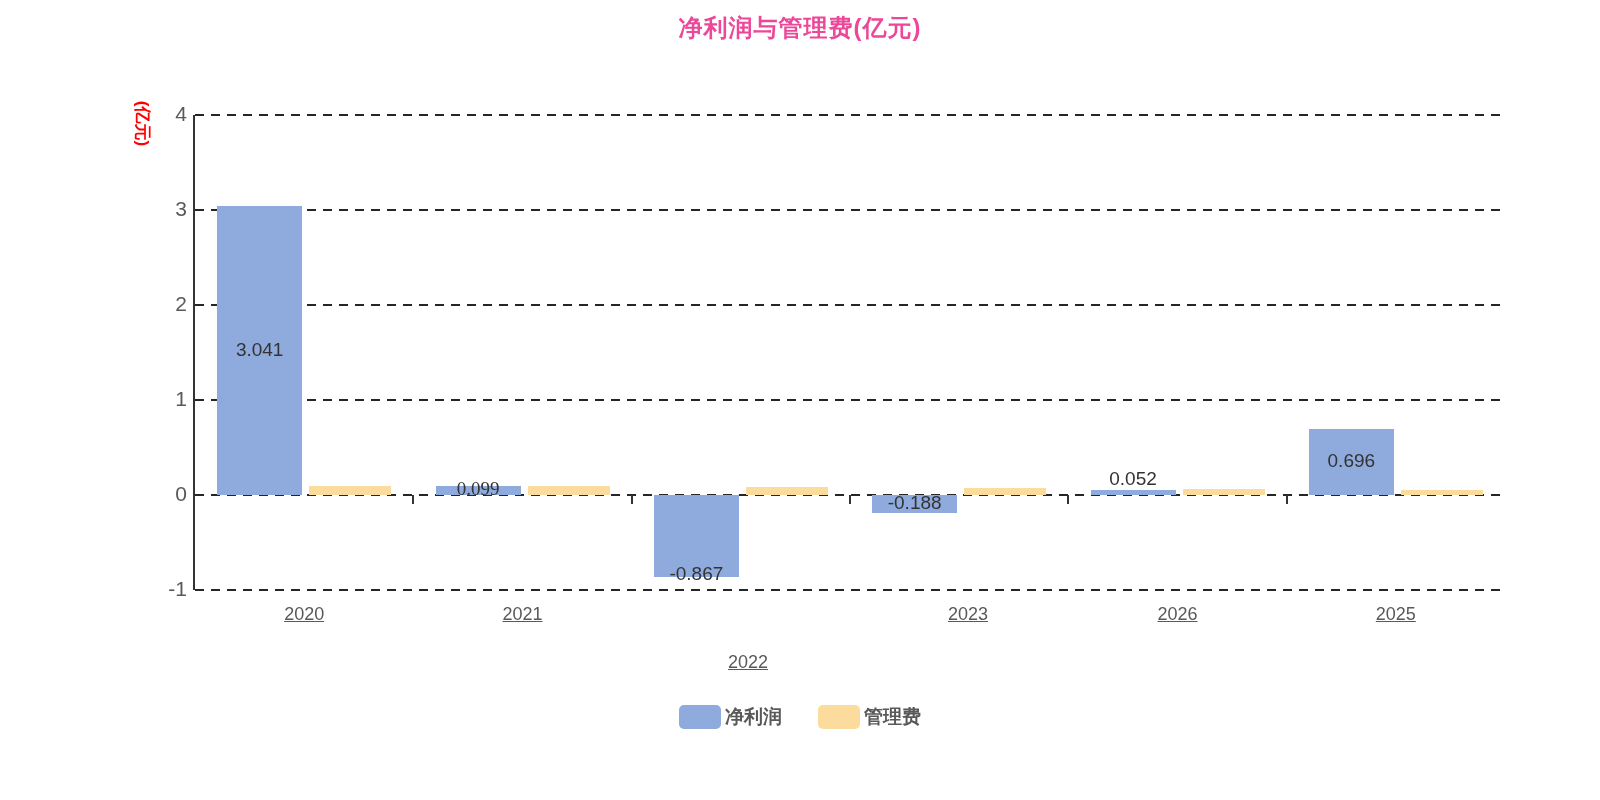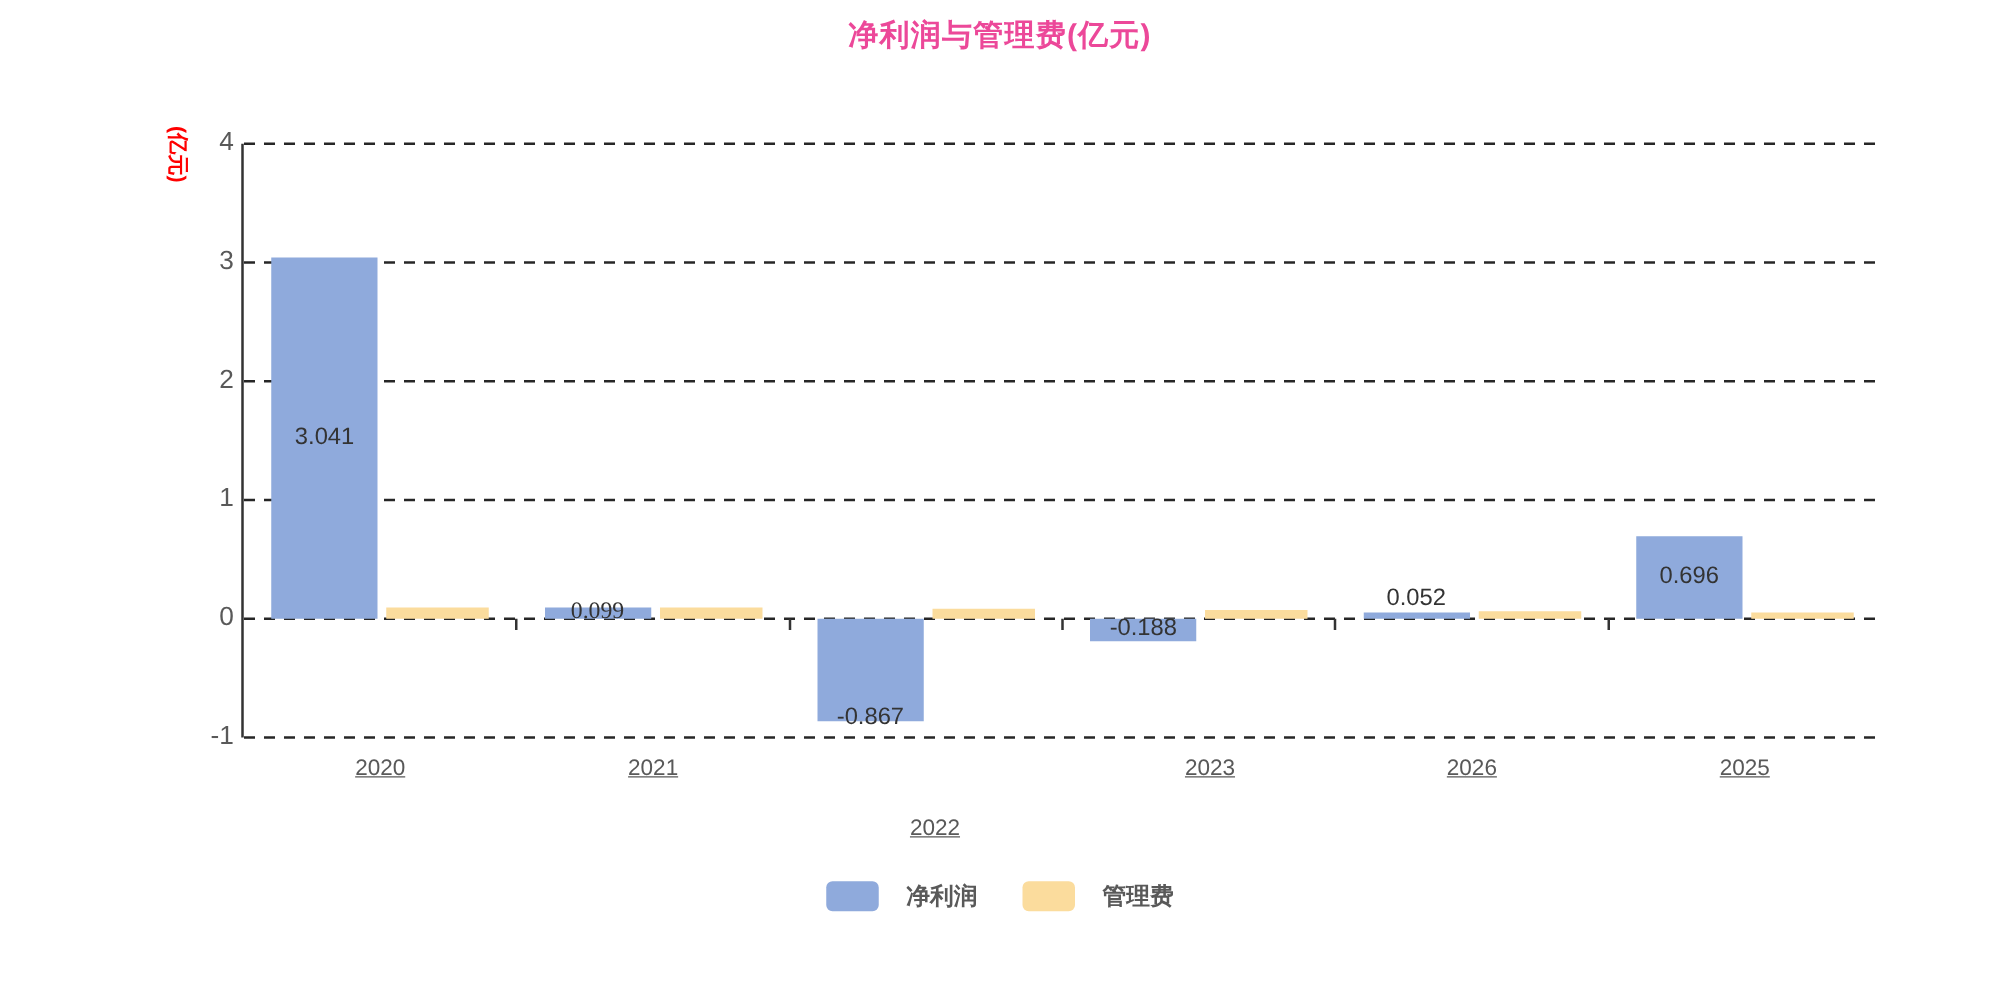--- a/index.html
+++ b/index.html
@@ -45,21 +45,21 @@
   .bar{position:absolute;}
   .bar-label{
     position:absolute;width:140px;text-align:center;
     transform:translate(-70px,-12px);
     font-size:19px;color:#333333;white-space:nowrap;
   }
   .legend{
     position:absolute;left:0;top:702px;width:1600px;height:30px;
     display:flex;justify-content:center;align-items:center;gap:36px;
   }
-  .legend-item{display:flex;align-items:center;gap:22px;}
+  .legend-item{display:flex;align-items:center;gap:4px;}
   .legend-swatch{width:42px;height:24px;border-radius:5px;}
   .legend-label{font-size:19px;font-weight:bold;color:#595959;}
   .source-note{
     position:absolute;left:0;top:756px;width:1600px;
     text-align:center;font-size:16px;font-weight:bold;color:#cf8a1d;
   }
 </style>
 </head>
 <body>
 

